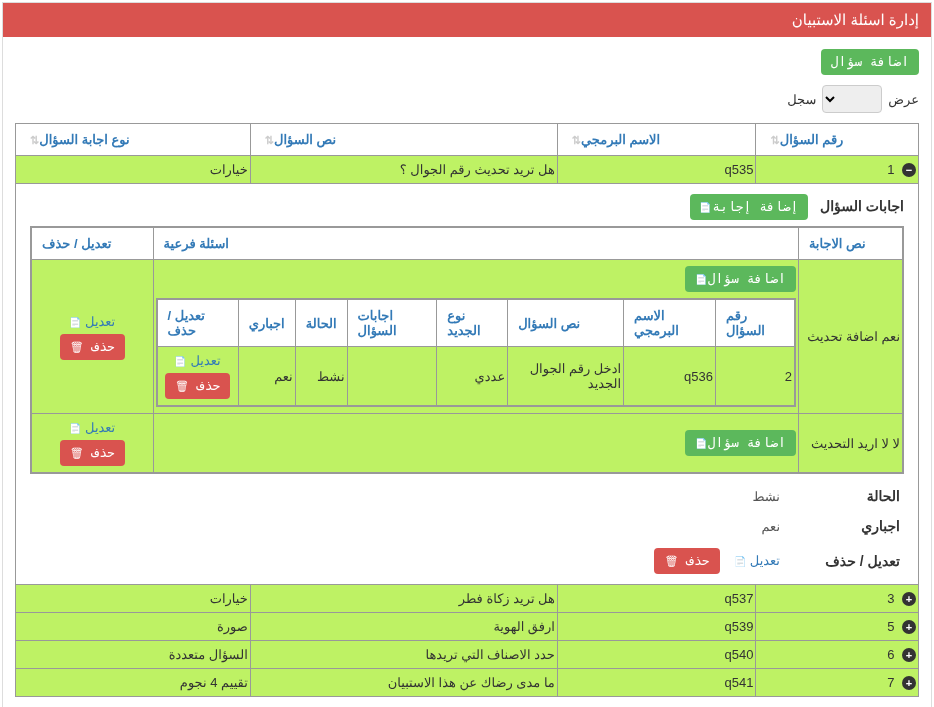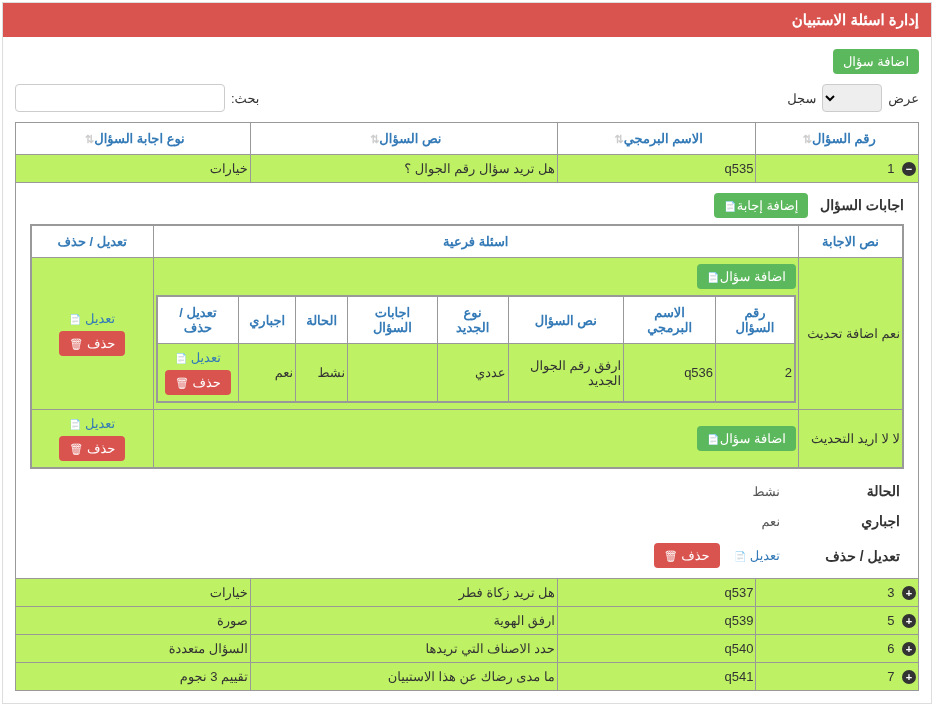--- a/index.html
+++ b/index.html
@@ -1,28 +1,28 @@
 <!DOCTYPE html>
 <html lang="ar" dir="rtl"><head>
 <meta charset="utf-8">
 <style>
 * { box-sizing: border-box; margin: 0; padding: 0; }
 body { font-family: Tahoma, Arial, sans-serif; font-size: 13px; color: #333; background: #fff; direction: rtl; }
 .panel { border: 1px solid #ddd; margin: 2px; }
-.panel-header { background: #d9534f; color: #fff; padding: 8px 12px; font-size: 15px; font-weight: bold; }
+.panel-header { background: #d9534f; color: #fff; padding: 8px 12px; font-size: 15px; font-weight: normal; }
 .panel-body { padding: 12px; background: #fff; }
-.btn { display: inline-block; padding: 5px 10px; border-radius: 4px; border: none; cursor: pointer; font-family: Liberation Sans, sans-serif; font-size: 13px; }
+.btn { display: inline-block; padding: 5px 10px; border-radius: 4px; border: none; cursor: pointer; font-family: Liberation Mono, monospace; font-size: 13px; }
 .btn-green { background: #5cb85c; color: #fff; }
 .btn-red { background: #d9534f; color: #fff; text-align: right; }
 .toolbar { display: flex; justify-content: space-between; align-items: center; margin-top: 10px; }
 .toolbar .left, .toolbar .right { display: flex; align-items: center; gap: 6px; }
 .select-box { border: 1px solid #ccc; border-radius: 4px; padding: 4px 8px; background: #eee; font-family: inherit; min-width: 60px; height: 28px; }
 .search-input { border: 1px solid #ccc; border-radius: 4px; padding: 4px 8px; font-family: inherit; width: 210px; height: 28px; }
 table.main { width: 100%; border-collapse: collapse; margin-top: 10px; border: 1px solid #999; }
-table.main th { background: #fff; color: #337ab7; padding: 8px 10px; border: 1px solid #999; text-align: center; font-weight: bold; cursor: pointer; }
+table.main th { background: #fff; color: #337ab7; padding: 8px 10px; border: 1px solid #999; text-align: left; font-weight: bold; cursor: pointer; }
 table.main th .sort { color: #ccc; font-size: 11px; margin-left: 4px; }
 table.main td { padding: 6px 2px; border: 1px solid #999; background: #bef264; text-align: right; }
 .expand-icon { display: inline-block; width: 14px; height: 14px; border-radius: 50%; background: #333; color: #fff; text-align: center; line-height: 14px; font-size: 11px; margin-left: 4px; font-weight: bold; }
 .detail-cell { background: #fff !important; padding: 10px 14px !important; }
 .detail-title { font-weight: bold; font-size: 14px; display: inline-block; margin-left: 8px; }
 .inner-table { width: 100%; border-collapse: collapse; margin-top: 6px; border: 2px solid #999; }
 .inner-table th { background: #fff; color: #337ab7; padding: 6px 8px; border: 1px solid #999; text-align: right; font-weight: bold; font-size: 13px; }
 .inner-table td { padding: 6px 8px; border: 1px solid #999; vertical-align: middle; text-align: right; background: #fff; }
 .sub-table { width: 100%; border-collapse: collapse; border: 2px solid #999; }
 .sub-table th { background: #fff; color: #337ab7; padding: 6px 8px; border: 1px solid #999; text-align: right; font-weight: bold; font-size: 13px; }
@@ -44,40 +44,36 @@
   <div class="panel-body">
 
     <button class="btn btn-green">اضافة سؤال</button>
 
     <div class="toolbar">
       <div class="right">
         <span>عرض</span>
         <select class="select-box"><option></option></select>
         <span>سجل</span>
       </div>
-      <div class="left">
-        <span>بحث:</span>
-        <input type="text" class="search-input" style="">
-      </div>
     </div>
 
     <table class="main">
       <thead>
         <tr>
           <th style="width:18%"><span>رقم السؤال</span><span class="sort">⇅</span></th>
           <th style="width:22%"><span>الاسم البرمجي</span><span class="sort">⇅</span></th>
           <th style="width:34%"><span>نص السؤال</span><span class="sort">⇅</span></th>
           <th style="width:26%"><span>نوع اجابة السؤال</span><span class="sort">⇅</span></th>
         </tr>
       </thead>
       <tbody>
         <tr>
           <td><span class="expand-icon">−</span> <span>1</span></td>
           <td>q535</td>
-          <td>هل تريد سؤال رقم الجوال ؟</td>
+          <td>هل تريد تحديث رقم الجوال ؟</td>
           <td>خيارات</td>
         </tr>
         <tr>
           <td colspan="4" class="detail-cell">
             <span class="detail-title">اجابات السؤال</span>
             <button class="btn btn-green"><span>إضافة إجابة</span><span class="icon-doc"></span></button>
 
             <table class="inner-table">
               <thead>
                 <tr>
@@ -101,21 +97,21 @@
                           <th>اجابات السؤال</th>
                           <th>الحالة</th>
                           <th>اجباري</th>
                           <th>تعديل / حذف</th>
                         </tr>
                       </thead>
                       <tbody>
                         <tr>
                           <td>2</td>
                           <td>q536</td>
-                          <td>ارفق رقم الجوال الجديد</td>
+                          <td>ادخل رقم الجوال الجديد</td>
                           <td>عددي</td>
                           <td></td>
                           <td>نشط</td>
                           <td>نعم</td>
                           <td>
                             <div class="action-stack">
                               <span class="edit-link"><span>تعديل</span> <span class="ico icon-doc"></span></span>
                               <button class="btn btn-red"><span>حذف</span> <span class="icon-trash"></span></button>
                             </div>
                           </td>
@@ -179,21 +175,21 @@
         <tr>
           <td><span class="expand-icon">+</span> <span>6</span></td>
           <td>q540</td>
           <td>حدد الاصناف التي تريدها</td>
           <td>السؤال متعددة</td>
         </tr>
         <tr>
           <td><span class="expand-icon">+</span> <span>7</span></td>
           <td>q541</td>
           <td>ما مدى رضاك عن هذا الاستبيان</td>
-          <td>تقييم 3 نجوم</td>
+          <td>تقييم 4 نجوم</td>
         </tr>
       </tbody>
     </table>
 
     
 
   </div>
 </div>
 
 </body></html>

